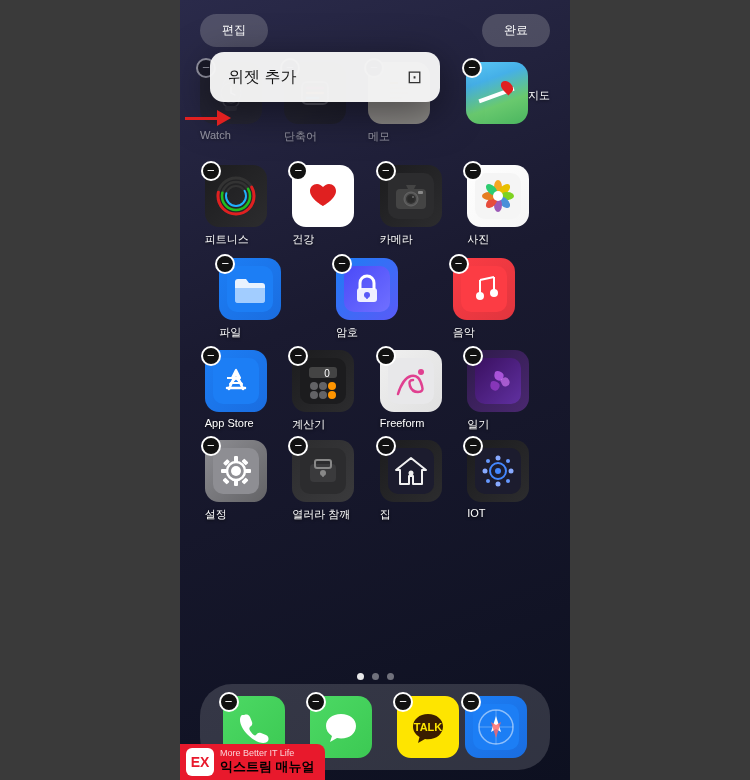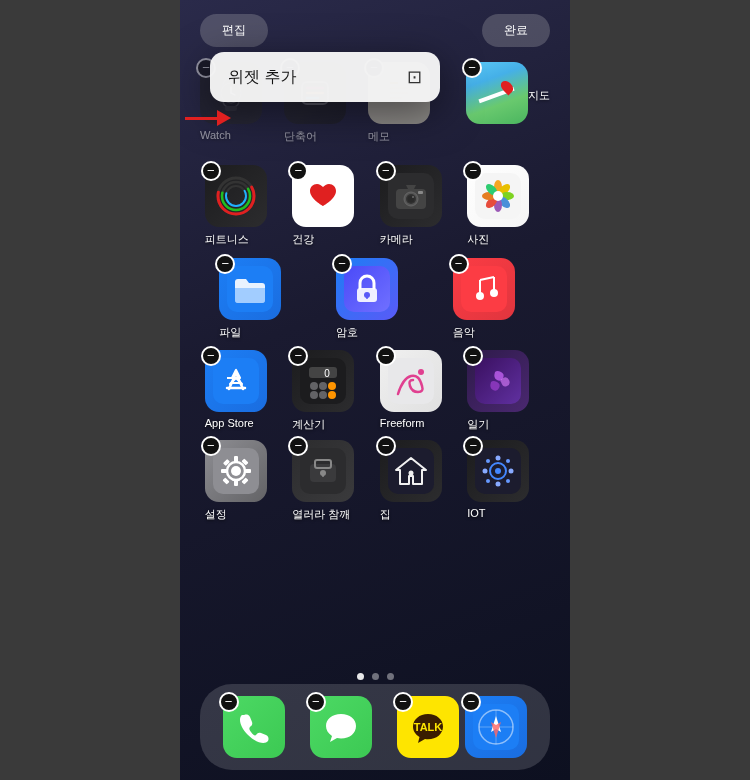--- a/index.html
+++ b/index.html
@@ -714,14 +714,23 @@
             <line x1="23" y1="6" x2="23" y2="40" stroke="rgba(255,255,255,0.3)" stroke-width="1"></line>
             <line x1="6" y1="23" x2="40" y2="23" stroke="rgba(255,255,255,0.3)" stroke-width="1"></line>
             <polygon points="23,12 28,28 23,25 18,28" fill="#fff"></polygon>
             <polygon points="23,34 18,18 23,21 28,18" fill="rgba(255,100,100,0.8)"></polygon>
           </svg>
         </div>
       </div>
     </div>
   </div>
 
+  <div class="watermark">
+    <div class="watermark-logo">
+      <span>EX</span>
+    </div>
+    <div>
+      <div style="font-size:9px; color:rgba(255,255,255,0.8);">More Better IT Life</div>
+      <div style="font-size:13px; font-weight:700;">익스트림 매뉴얼</div>
+    </div>
+  </div>
 
 </div>
 
 </body></html>

